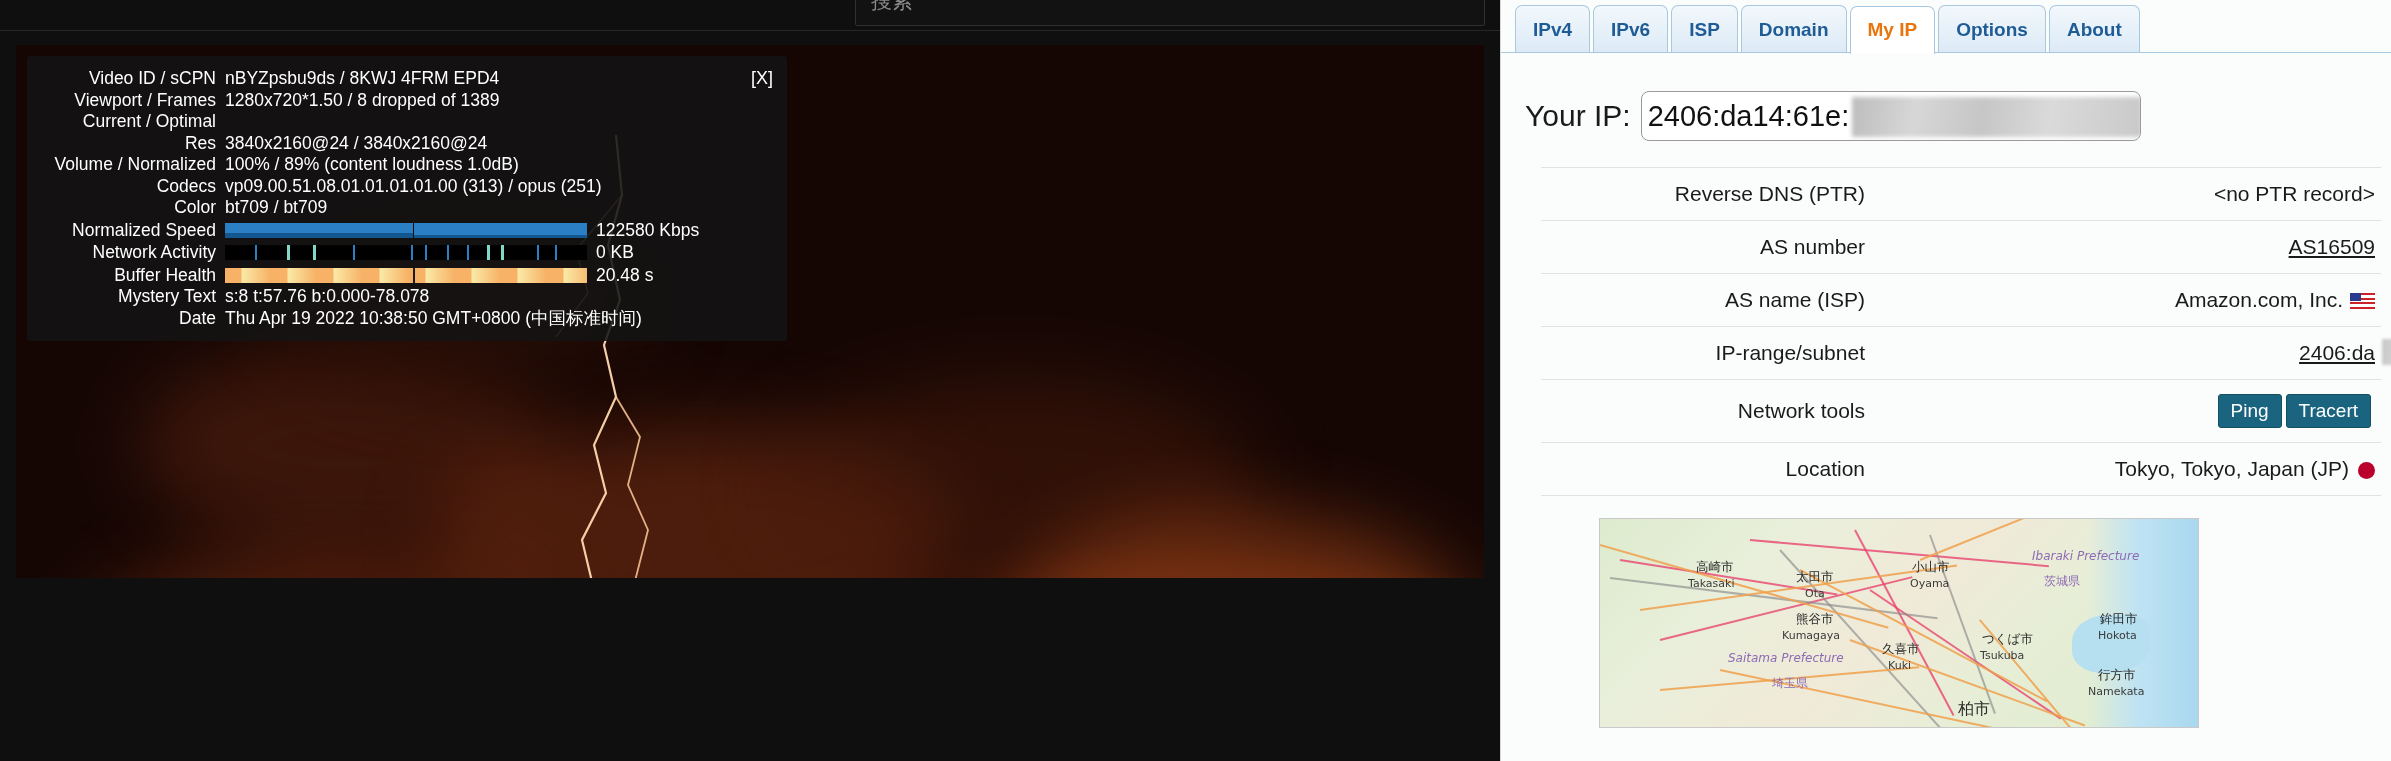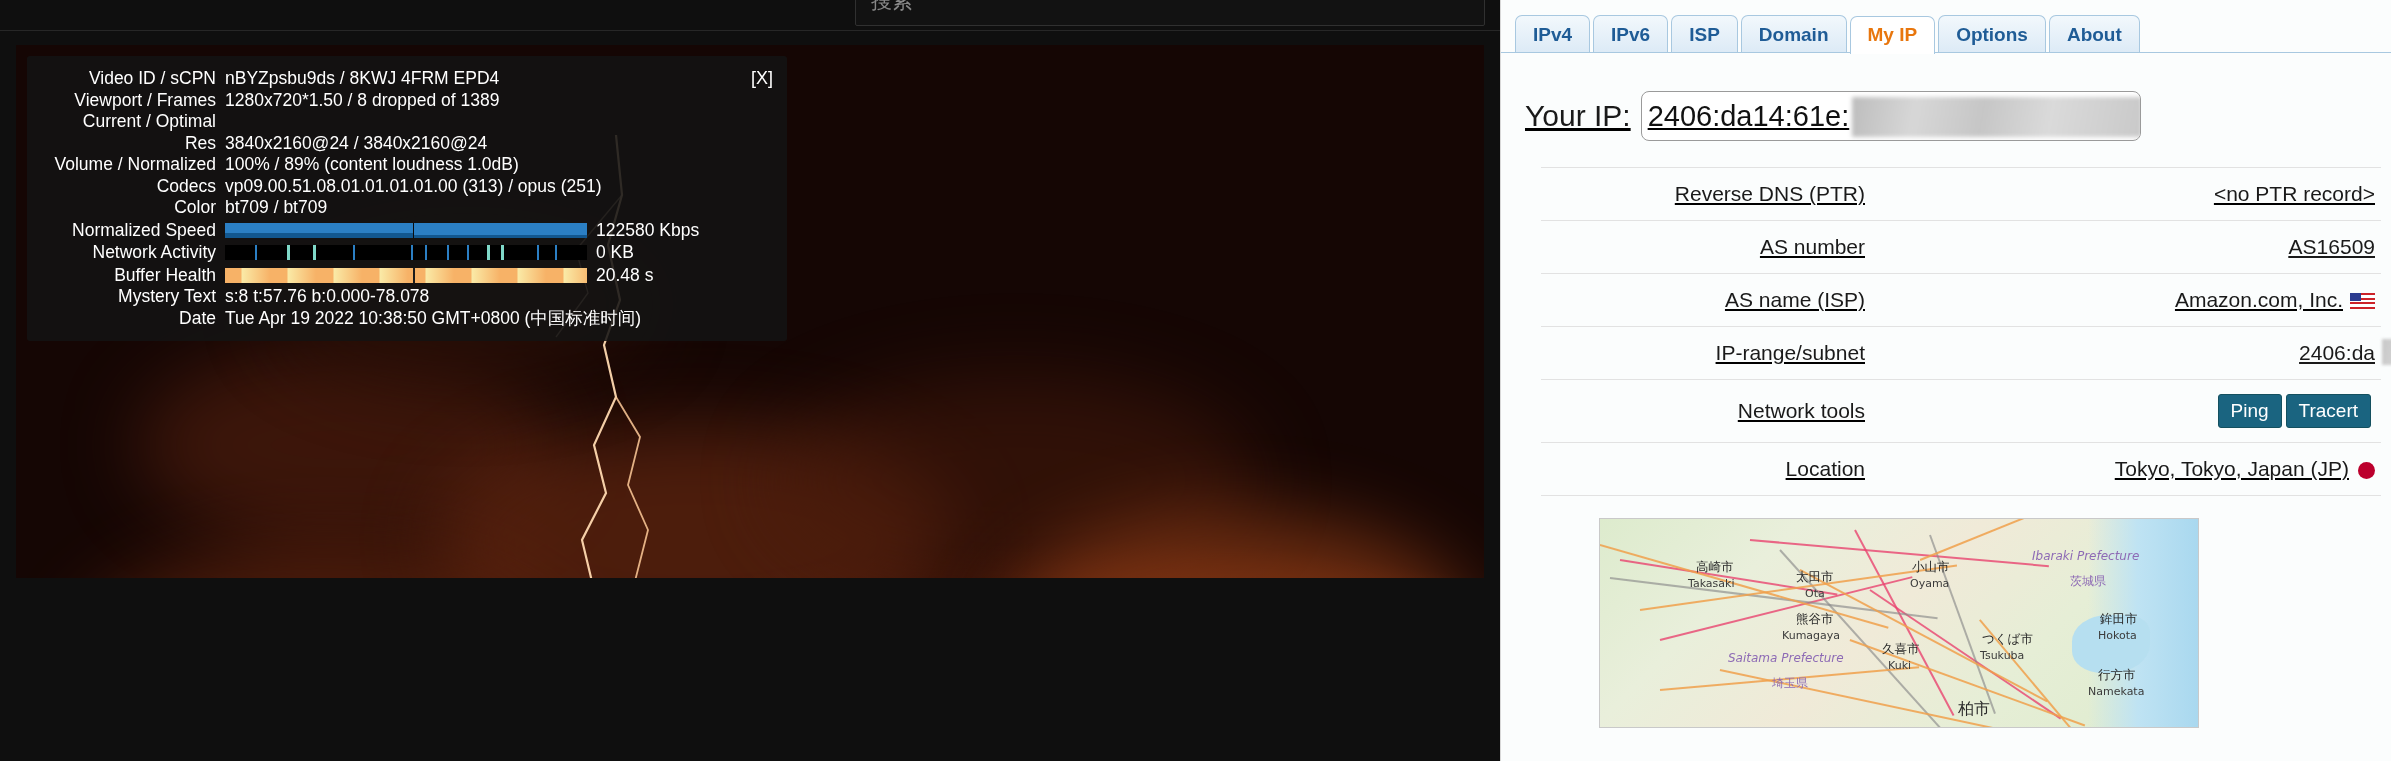--- a/index.html
+++ b/index.html
@@ -141,41 +141,41 @@
     gap: 3px;
     background: #fbfdfd;
   }
   .tabbar::after {
     content: "";
     position: absolute; left: 0; right: 0; bottom: 0;
     height: 1px; background: #a8c8e0;
   }
   .tab {
     position: relative;
-    height: 38px;
+    height: 48px;
     padding: 0 17px;
     display: flex; align-items: center;
     font-size: 19px; font-weight: bold;
     color: #1f5c96;
     background: linear-gradient(180deg, #f2f8fc 0%, #dceaf6 100%);
     border: 1px solid #a8c8e0;
     border-bottom: none;
     border-radius: 7px 7px 0 0;
     cursor: pointer;
     white-space: nowrap;
   }
   .tab.active {
     background: #ffffff;
     color: #e8760d;
     z-index: 2;
     margin-bottom: -1px;
     padding-bottom: 1px;
   }
 
-  .ext-body { padding: 0 12px 0 0; text-decoration: underline; }
+  .ext-body { padding: 0 12px 0 0; }
   .your-ip-row {
     display: flex; align-items: center;
     padding: 38px 0 26px 24px;
   }
   .your-ip-label {
     font-size: 30px; color: #1a1a1a; white-space: nowrap;
     padding-right: 10px;
   }
   .ip-input {
     position: relative;
@@ -370,21 +370,21 @@
           </div>
           <div class="graph-val">20.48 s</div>
         </div>
 
         <div class="srow">
           <div class="slabel">Mystery Text</div>
           <div class="svalue">s:8 t:57.76 b:0.000-78.078</div>
         </div>
         <div class="srow">
           <div class="slabel">Date</div>
-          <div class="svalue">Tue Apr 19 2022 10:38:50 GMT+0800 (中国标准时间)</div>
+          <div class="svalue">Thu Apr 19 2022 10:38:50 GMT+0800 (中国标准时间)</div>
         </div>
       </div>
     </div>
   </div>
 
   <div class="ext-pane">
 
     <div class="tabbar">
       <div class="tab">IPv4</div>
       <div class="tab">IPv6</div>
@@ -469,21 +469,21 @@
         <div class="road" style="left:60px;  top:170px; width:260px; transform:rotate(-5deg);"></div>
         <div class="road" style="left:250px; top:120px; width:250px; transform:rotate(20deg);"></div>
 
         <div class="mlabel jp" style="left:96px;  top:40px;">高崎市</div>
         <div class="mlabel" style="left:88px;  top:58px;">Takasaki</div>
         <div class="mlabel jp" style="left:196px; top:50px;">太田市</div>
         <div class="mlabel" style="left:205px; top:68px;">Ota</div>
         <div class="mlabel jp" style="left:312px; top:40px;">小山市</div>
         <div class="mlabel" style="left:310px; top:58px;">Oyama</div>
         <div class="mlabel pref" style="left:432px; top:30px;">Ibaraki Prefecture</div>
-        <div class="mlabel prefjp" style="left:470px; top:54px;">茨城県</div>
+        <div class="mlabel prefjp" style="left:444px; top:54px;">茨城県</div>
         <div class="mlabel jp" style="left:196px; top:92px;">熊谷市</div>
         <div class="mlabel" style="left:182px; top:110px;">Kumagaya</div>
         <div class="mlabel jp" style="left:500px; top:92px;">鉾田市</div>
         <div class="mlabel" style="left:498px; top:110px;">Hokota</div>
         <div class="mlabel jp" style="left:282px; top:122px;">久喜市</div>
         <div class="mlabel" style="left:288px; top:140px;">Kuki</div>
         <div class="mlabel jp" style="left:382px; top:112px;">つくば市</div>
         <div class="mlabel" style="left:380px; top:130px;">Tsukuba</div>
         <div class="mlabel jp" style="left:498px; top:148px;">行方市</div>
         <div class="mlabel" style="left:488px; top:166px;">Namekata</div>

